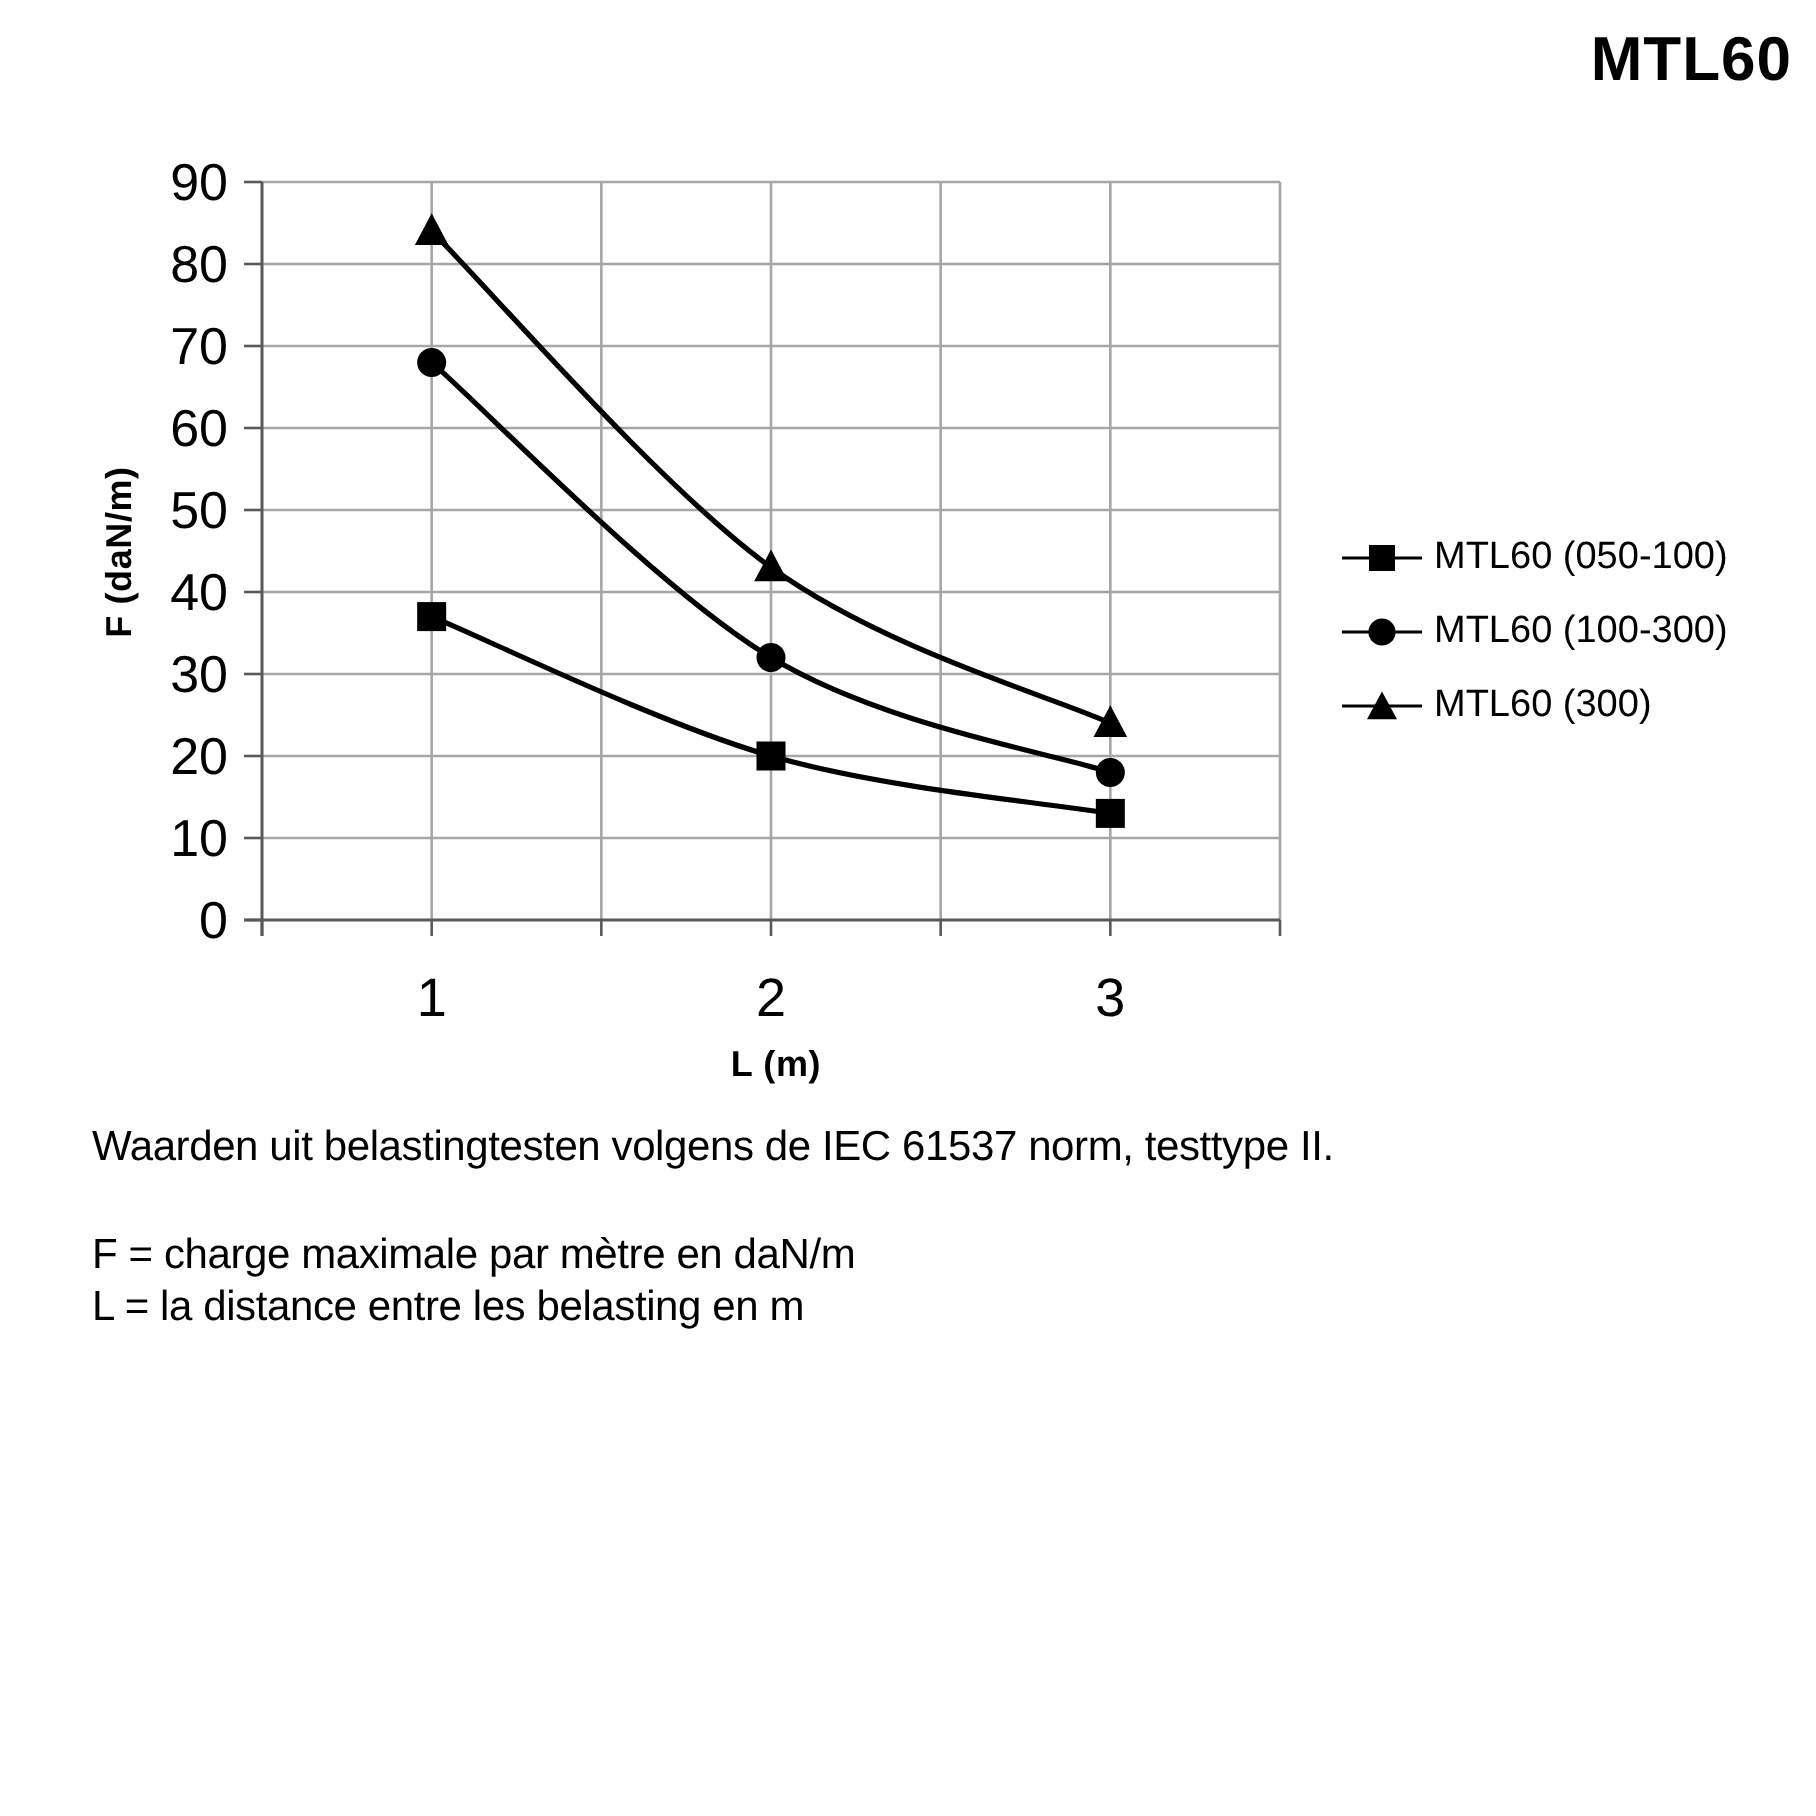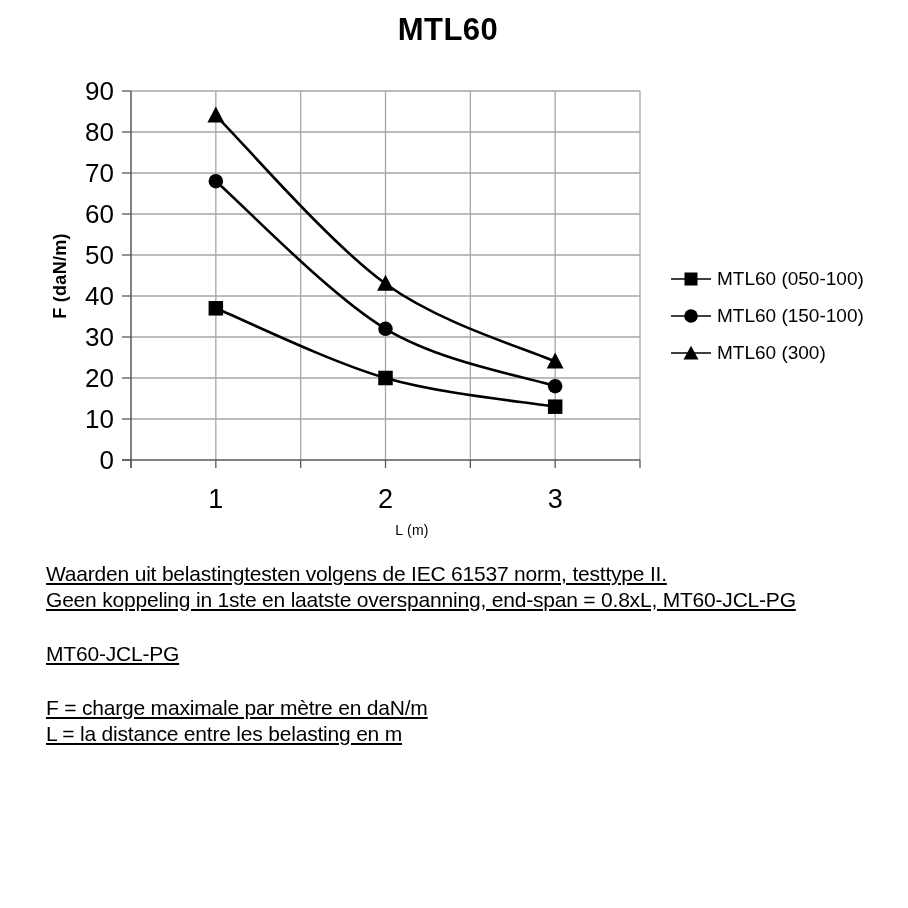--- a/index.html
+++ b/index.html
@@ -1,30 +1,30 @@
 <!DOCTYPE html>
 <html><head>
 <meta charset="utf-8">
 <style>
   html,body{margin:0;padding:0;background:#ffffff;}
   body{width:908px;height:908px;position:relative;overflow:hidden;
        font-family:"Liberation Sans", sans-serif;color:#000;}
-  .chart-title{position:absolute;top:12px;left:0;width:896px;text-align:center;
+  .chart-title{position:absolute;top:12px;left:0;width:896px;text-align:right;
        font-size:31px;font-weight:bold;letter-spacing:.5px;}
   #plot{position:absolute;top:0;left:0;}
   .ylabel{position:absolute;left:60px;top:276px;transform:translate(-50%,-50%) rotate(-90deg);
        font-size:18px;font-weight:bold;white-space:nowrap;letter-spacing:.3px;}
   .xlabel{position:absolute;left:388px;top:522px;transform:translateX(-50%);
-       font-size:14px;font-weight:normal;letter-spacing:.3px;margin-left:24px;}
+       font-size:18px;font-weight:bold;letter-spacing:.3px;}
   .legend{position:absolute;left:671px;top:271px;display:flex;flex-direction:column;gap:21px;}
   .legend-item{display:flex;align-items:center;gap:6px;height:16px;font-size:19px;white-space:nowrap;}
   .legend-item svg{flex:0 0 auto;display:block;}
   .notes{position:absolute;left:46px;top:561px;width:856px;font-size:21px;line-height:26px;
        letter-spacing:-.2px;}
-  .note-block{margin:0 0 28px 0;text-decoration:underline;}
+  .note-block{margin:0 0 28px 0;}
   .note-line{white-space:nowrap;}
 </style>
 </head>
 <body>
 
 <div class="chart-title">MTL60</div>
 
 <svg id="plot" width="908" height="555">
     <line x1="215.83333333333331" y1="91" x2="215.83333333333331" y2="460" stroke="#a6a6a6" stroke-width="1.3"></line>
     <line x1="300.66666666666663" y1="91" x2="300.66666666666663" y2="460" stroke="#a6a6a6" stroke-width="1.3"></line>
@@ -96,38 +96,36 @@
         <line x1="0" y1="8" x2="40" y2="8" stroke="#000000" stroke-width="1.6"></line>
         <rect x="13.5" y="1.5" width="13" height="13" fill="#000000"></rect>
       </svg>
       <span>MTL60 (050-100)</span>
     </div>
     <div class="legend-item">
       <svg width="40" height="16">
         <line x1="0" y1="8" x2="40" y2="8" stroke="#000000" stroke-width="1.6"></line>
         <circle cx="20" cy="8" r="6.8" fill="#000000"></circle>
       </svg>
-      <span>MTL60 (150-100)</span>
+      <span>MTL60 (100-300)</span>
     </div>
     <div class="legend-item">
       <svg width="40" height="16">
         <line x1="0" y1="8" x2="40" y2="8" stroke="#000000" stroke-width="1.6"></line>
         <polygon points="20,0.8 27.5,14.6 12.5,14.6" fill="#000000"></polygon>
       </svg>
       <span>MTL60 (300)</span>
     </div>
   </div>
 
 <div class="notes" id="notes">
     <div class="note-block">
       <div class="note-line">Waarden uit belastingtesten volgens de IEC 61537 norm, testtype II.</div>
-      <div class="note-line">Geen koppeling in 1ste en laatste overspanning, end-span = 0.8xL, MT60-JCL-PG</div>
     </div>
     <div class="note-block">
     </div>
     <div class="note-block">
-      <div class="note-line">MT60-JCL-PG</div>
     </div>
     <div class="note-block">
       <div class="note-line">F = charge maximale par mètre en daN/m</div>
       <div class="note-line">L = la distance entre les belasting en m</div>
     </div>
   </div>
 
 </body></html>

